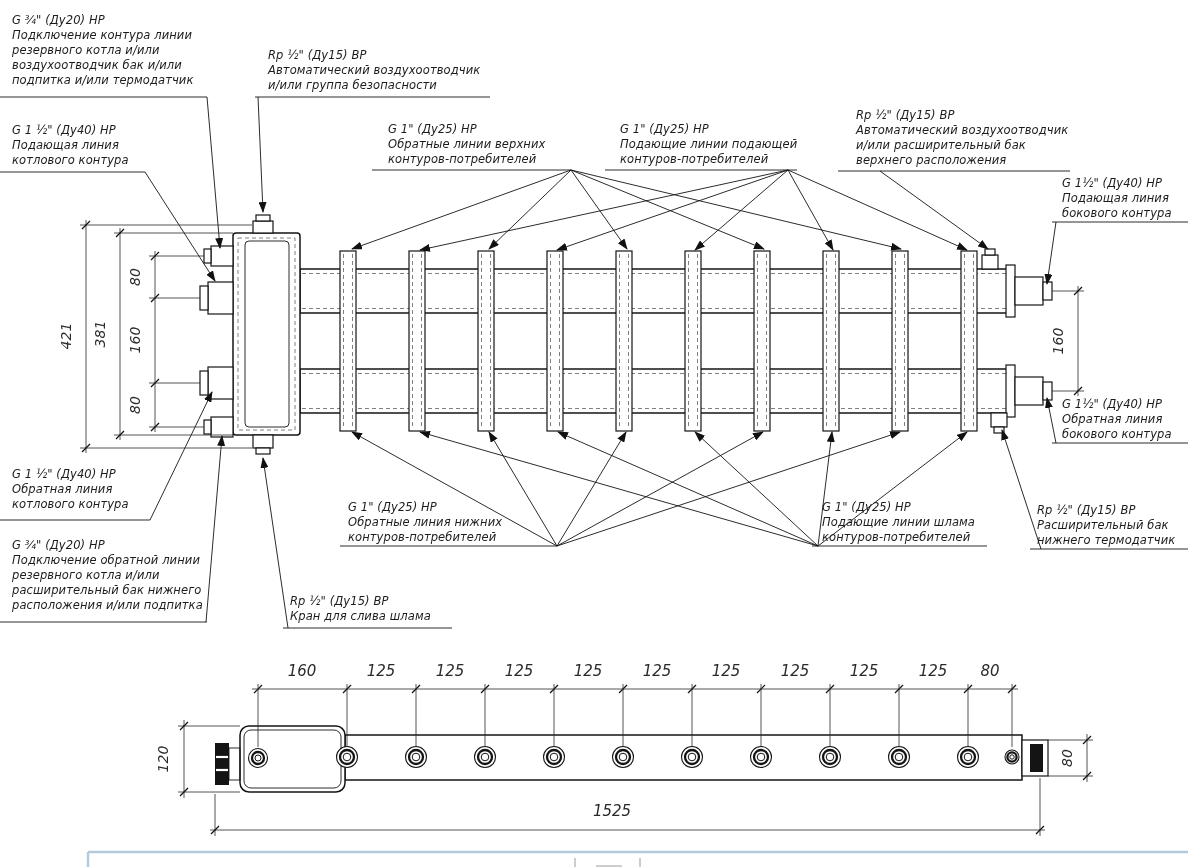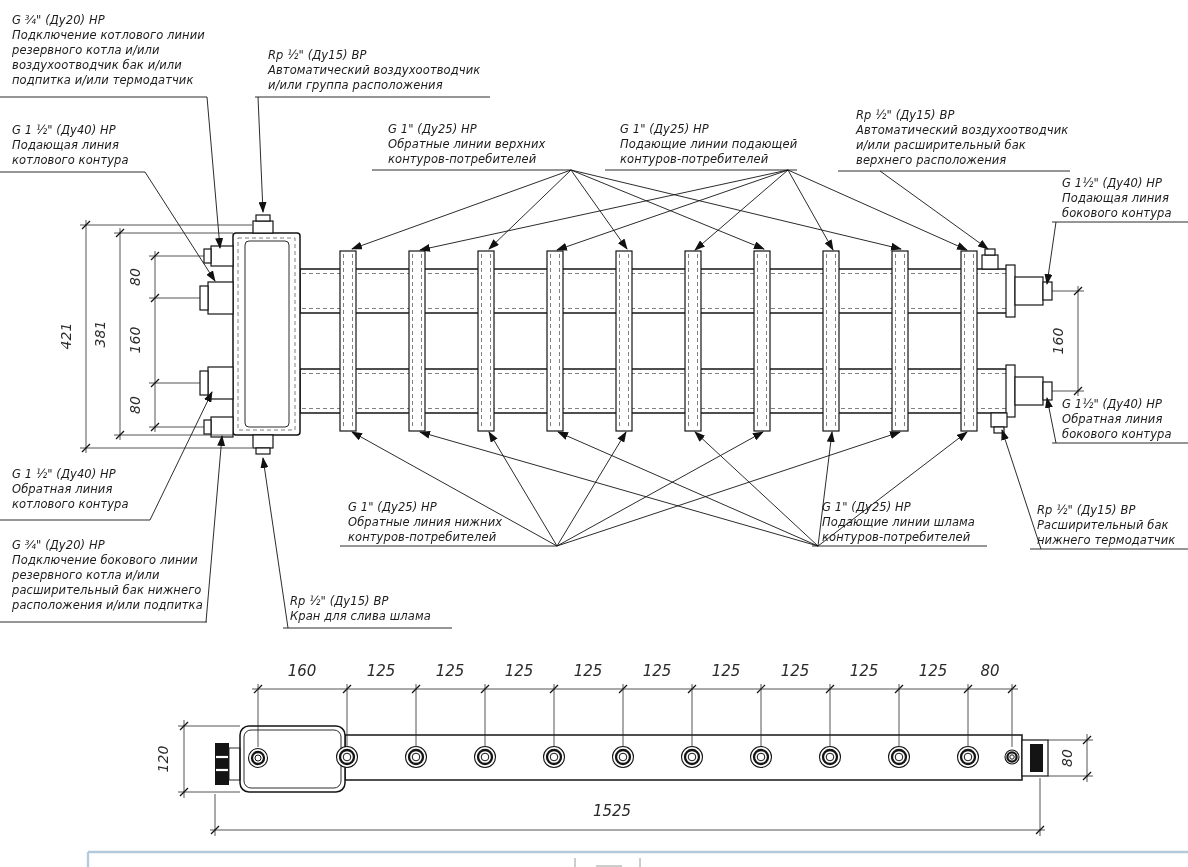--- a/index.html
+++ b/index.html
@@ -299,34 +299,34 @@
         <line x1="1036" y1="834" x2="1044" y2="826" stroke="#141414" stroke-width="1.2"></line>
       </g>
 
   <line x1="88" y1="852" x2="1188" y2="852" stroke="#b3c9dc" stroke-width="2.4"></line>
   <line x1="88" y1="852" x2="88" y2="867" stroke="#b3c9dc" stroke-width="2.4"></line>
   <path d="M575 867 L575 858 M640 867 L640 858 M596 866 L622 866" stroke="#9a9a9a" stroke-width="1" fill="none"></path>
 </svg>
 
 <div class="callout" style="left:12px;top:13px">
       <div>G ¾" (Ду20) НР</div>
-      <div>Подключение котлового линии</div>
+      <div>Подключение контура линии</div>
       <div>резервного котла и/или</div>
       <div>воздухоотводчик бак и/или</div>
       <div>подпитка и/или термодатчик</div>
     </div>
 <div class="callout" style="left:12px;top:123px">
       <div>G 1 ½" (Ду40) НР</div>
       <div>Подающая линия</div>
       <div>котлового контура</div>
     </div>
 <div class="callout" style="left:268px;top:48px">
       <div>Rp ½" (Ду15) ВР</div>
       <div>Автоматический воздухоотводчик</div>
-      <div>и/или группа расположения</div>
+      <div>и/или группа безопасности</div>
     </div>
 <div class="callout" style="left:388px;top:122px">
       <div>G 1" (Ду25) НР</div>
       <div>Обратные линии верхних</div>
       <div>контуров-потребителей</div>
     </div>
 <div class="callout" style="left:620px;top:122px">
       <div>G 1" (Ду25) НР</div>
       <div>Подающие линии подающей</div>
       <div>контуров-потребителей</div>
@@ -362,21 +362,21 @@
       <div>Обратные линия нижних</div>
       <div>контуров-потребителей</div>
     </div>
 <div class="callout" style="left:12px;top:467px">
       <div>G 1 ½" (Ду40) НР</div>
       <div>Обратная линия</div>
       <div>котлового контура</div>
     </div>
 <div class="callout" style="left:12px;top:538px">
       <div>G ¾" (Ду20) НР</div>
-      <div>Подключение бокового линии</div>
+      <div>Подключение обратной линии</div>
       <div>резервного котла и/или</div>
       <div>расширительный бак нижнего</div>
       <div>расположения и/или подпитка</div>
     </div>
 <div class="callout" style="left:290px;top:594px">
       <div>Rp ½" (Ду15) ВР</div>
       <div>Кран для слива шлама</div>
     </div>
 
 </div>

